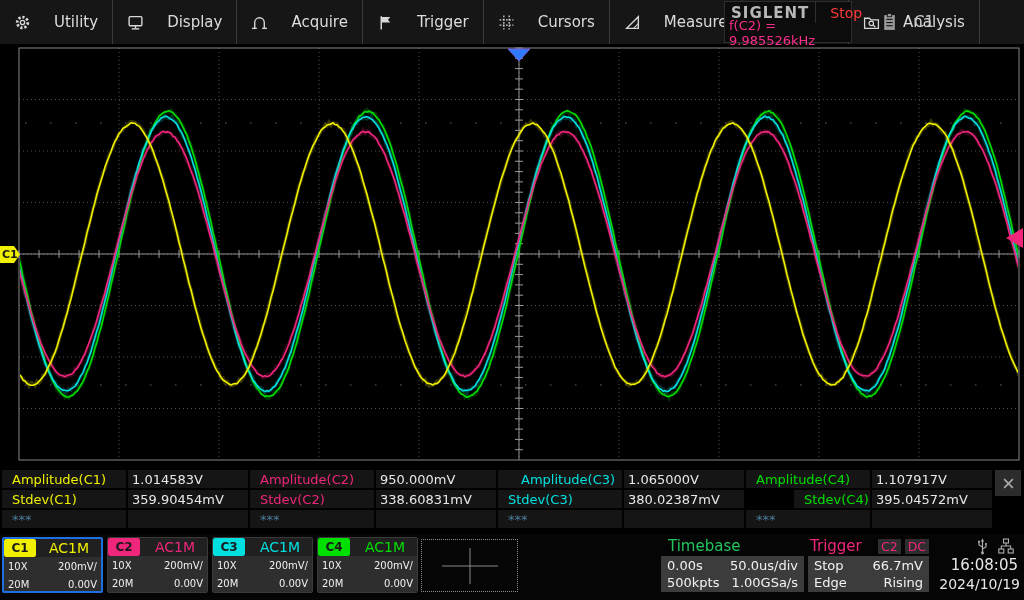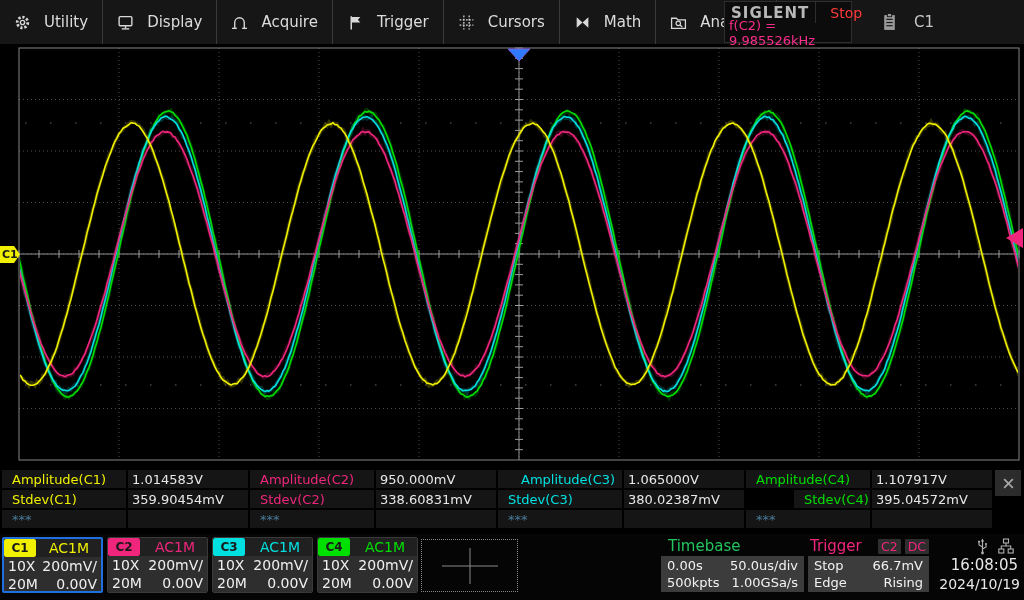--- a/index.html
+++ b/index.html
@@ -3,21 +3,21 @@
 <meta charset="utf-8">
 <style>
   * { margin:0; padding:0; box-sizing:border-box; }
   html,body { width:1024px; height:600px; background:#000; overflow:hidden;
               font-family:"DejaVu Sans", sans-serif; }
   #stage { position:relative; width:1024px; height:600px; background:#000; }
 
   
   .menubar { position:absolute; left:0; top:0; width:1024px; height:44px;
              background:#161616; display:flex; align-items:stretch; z-index:5; }
-  .menu-item { display:flex; align-items:center; gap:13px; padding:0 14px;
+  .menu-item { display:flex; align-items:center; gap:23px; padding:0 14px;
                border-right:1px solid #3a3a3a; color:#dcdcdc; font-size:15px; cursor:default; }
   .menu-item svg { flex:0 0 auto; }
   .logo-block { position:absolute; left:724px; top:1px; width:128px; height:42px;
                 border:1px solid #2e2e2e; background:#0c0c0c; z-index:6; }
   .logo-row { display:flex; align-items:center; height:21px; }
   .logo-txt { font-weight:bold; font-size:15px; letter-spacing:1px; color:#b8b8b8;
               padding:0 6px; border-right:1px solid #2e2e2e; height:21px; display:flex; align-items:center; }
   .stop-txt { font-size:14px; margin-left:14px; }
   .counter-row { font-size:13px; padding-left:4px; height:19px; display:flex; align-items:center; }
   .active-ch { position:absolute; left:882px; top:0; height:44px; display:flex;
@@ -49,21 +49,21 @@
   .ch-box { position:absolute; top:3px; width:101px; height:56px; background:#000;
             border:1px solid #3a3a3a; border-radius:2px; overflow:hidden; }
   .ch-box.selected { border:2px solid #1f6fe0; }
   .ch-head { height:18px; display:flex; align-items:stretch; }
   .ch-badge { width:32px; display:flex; align-items:center; justify-content:center;
               font-size:12px; font-weight:bold; color:#1a1a1a; border-radius:2px; }
   .ch-coupling { flex:1; background:#202020; display:flex; align-items:center;
                  justify-content:flex-end; padding-right:12px; font-size:14px; }
   .ch-body { background:#2e2e2e; height:100%; }
   .ch-row { display:flex; justify-content:space-between; padding:0 4px; height:18px;
-            align-items:center; color:#f0f0f0; font-size:14px; }
+            align-items:center; color:#f0f0f0; font-size:10px; }
 
   .dotted-box { position:absolute; left:421px; top:5px; width:97px; height:53px;
                 border:1px dotted #8a8a8a; display:flex; align-items:center; justify-content:center; }
 
   .tb-block { position:absolute; left:661px; top:2px; width:143px; }
   .tb-head { height:20px; color:#22c55e; font-size:15px; padding-left:7px;
              display:flex; align-items:center; }
   .gray-body { background:#3c3c3c; padding:1px 0; }
   .gray-row { display:flex; justify-content:space-between; padding:0 6px; height:17px;
               align-items:center; color:#f2f2f2; font-size:13px; }
@@ -258,20 +258,27 @@
         <g stroke="#d8d8d8" stroke-width="1.2" stroke-dasharray="1.6 1.4">
           <line x1="5.5" y1="1.5" x2="5.5" y2="14.5"></line>
           <line x1="10.5" y1="1.5" x2="10.5" y2="14.5"></line>
           <line x1="1.5" y1="5.5" x2="14.5" y2="5.5"></line>
           <line x1="1.5" y1="10.5" x2="14.5" y2="10.5"></line>
         </g>
       </svg>
       <span>Cursors</span>
     </div>
 
+    <div class="menu-item">
+      <svg width="17" height="17" viewBox="0 0 16 16">
+        <path d="M2.5 13.5 L13.5 13.5 L13.5 2.5 Z" fill="none" stroke="#d8d8d8" stroke-width="1.3"></path>
+        <line x1="9" y1="13.5" x2="13.5" y2="9" stroke="#d8d8d8" stroke-width="1"></line>
+      </svg>
+      <span>Measure</span>
+    </div>
 
     <div class="menu-item">
       <svg width="17" height="17" viewBox="0 0 16 16">
         <path d="M2.5 3 L2.5 13 L8 8 Z" fill="#d8d8d8"></path>
         <path d="M13.5 3 L13.5 13 L8 8 Z" fill="#d8d8d8"></path>
       </svg>
       <span>Math</span>
     </div>
 
     <div class="menu-item">

